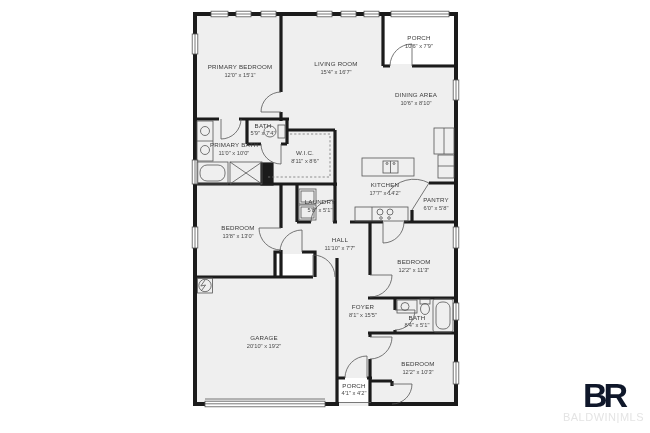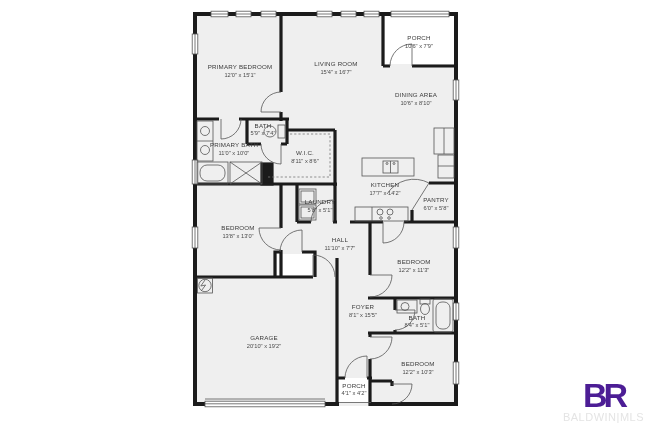--- a/index.html
+++ b/index.html
@@ -11,21 +11,21 @@
   .wall{stroke:#1b1b1b;fill:none;}
   .wall-ext{stroke-width:4;}
   .wall-int{stroke-width:3.2;}
   .thin{stroke:#555;stroke-width:0.8;fill:none;}
   .thinw{stroke:#555;stroke-width:0.8;fill:#ffffff;}
   .door{stroke:#555;stroke-width:0.8;fill:none;}
   .dash{stroke:#777;stroke-width:0.8;fill:none;stroke-dasharray:2.2 2;}
   .fillgray{fill:#efefef;}
   .fillwhite{fill:#ffffff;}
   .wm{position:absolute;right:6px;bottom:10px;text-align:center;line-height:1;user-select:none;}
-  .wm-logo{display:block;font-size:34px;font-weight:700;color:#4c1d95;letter-spacing:-4px;line-height:.85;}
+  .wm-logo{display:block;font-size:34px;font-weight:700;color:#0f172a;letter-spacing:-4px;line-height:.85;}
   .wm-label{display:block;margin-top:2px;font-size:11px;color:#e4e4e4;letter-spacing:.5px;}
 </style>
 </head>
 <body>
 
 <div class="stage">
 <svg width="650" height="433" viewBox="0 0 650 433">
 
   <g>
     <rect class="fillgray" x="193" y="12" width="265" height="394"></rect>

